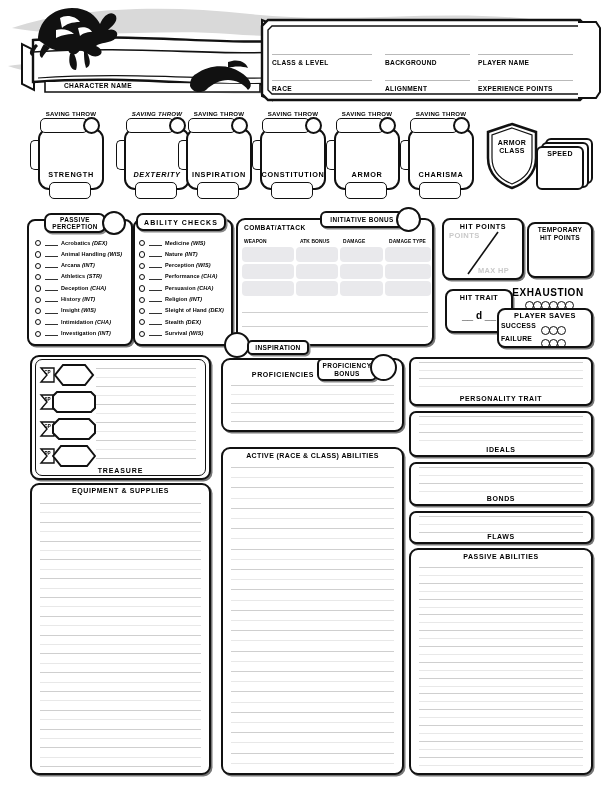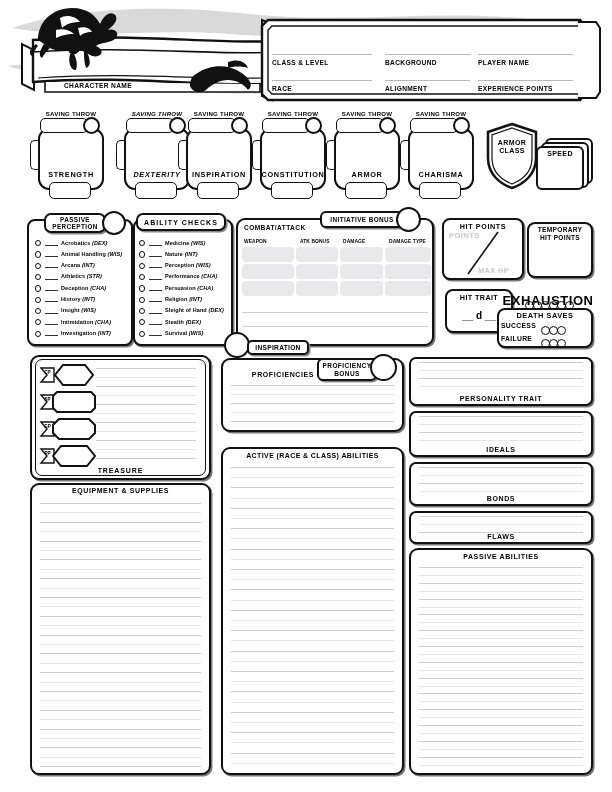--- a/index.html
+++ b/index.html
@@ -341,25 +341,25 @@
   <div class="abs" style="left:478px;top:266px;font-size:7.4px;font-weight:bold;color:#c9c9c9;letter-spacing:.4px;">MAX HP</div>
 
   <div class="box shadow" style="left:527px;top:222px;width:66px;height:56px;border-radius:8px;"></div>
   <div class="lbl abs" style="left:527px;top:226px;width:66px;font-size:6.6px;letter-spacing:.3px;">TEMPORARY</div>
   <div class="lbl abs" style="left:527px;top:234px;width:66px;font-size:6.6px;letter-spacing:.3px;">HIT POINTS</div>
 
   <div class="box shadow" style="left:445px;top:289px;width:68px;height:44px;border-radius:8px;border-width:2.5px;"></div>
   <div class="lbl abs" style="left:445px;top:293px;width:68px;font-size:7.2px;letter-spacing:.4px;">HIT TRAIT</div>
   <div class="abs" style="left:445px;top:310px;width:68px;text-align:center;font-size:10px;font-weight:bold;">__ d __</div>
 
-  <div class="lbl abs" style="left:500px;top:287px;width:96px;font-size:13px;letter-spacing:.6px;margin-top:6px;">EXHAUSTION</div>
+  <div class="lbl abs" style="left:500px;top:287px;width:96px;font-size:10px;letter-spacing:.6px;">EXHAUSTION</div>
   <div class="abs" id="exhaustion-circles" style="left:503px;top:296px;width:92px;text-align:center;"><span class="mini-circ"></span><span class="mini-circ"></span><span class="mini-circ"></span><span class="mini-circ"></span><span class="mini-circ"></span><span class="mini-circ"></span></div>
 
   <div class="box shadow" style="left:497px;top:308px;width:96px;height:40px;border-radius:8px;border-width:2.5px;"></div>
-  <div class="lbl abs" style="left:497px;top:311px;width:96px;font-size:7.4px;letter-spacing:.5px;">DEATH SAVES</div>
+  <div class="lbl abs" style="left:497px;top:311px;width:96px;font-size:7.4px;letter-spacing:.5px;">PLAYER SAVES</div>
   <div class="abs" style="left:501px;top:322px;font-size:6.8px;font-weight:bold;letter-spacing:.3px;">SUCCESS</div>
   <div class="abs" id="ds-success" style="left:541px;top:321px;"><span class="mini-circ"></span><span class="mini-circ"></span><span class="mini-circ"></span></div>
   <div class="abs" style="left:501px;top:335px;font-size:6.8px;font-weight:bold;letter-spacing:.3px;">FAILURE</div>
   <div class="abs" id="ds-failure" style="left:541px;top:334px;"><span class="mini-circ"></span><span class="mini-circ"></span><span class="mini-circ"></span></div>
 
   <div class="circ" style="left:224px;top:332px;width:26px;height:26px;border-width:2.5px;"></div>
   <div class="pill" style="left:247px;top:340px;width:62px;height:15px;border-radius:5px;">
     <span class="lbl" style="font-size:6.6px;letter-spacing:.3px;">INSPIRATION</span>
   </div>
 

